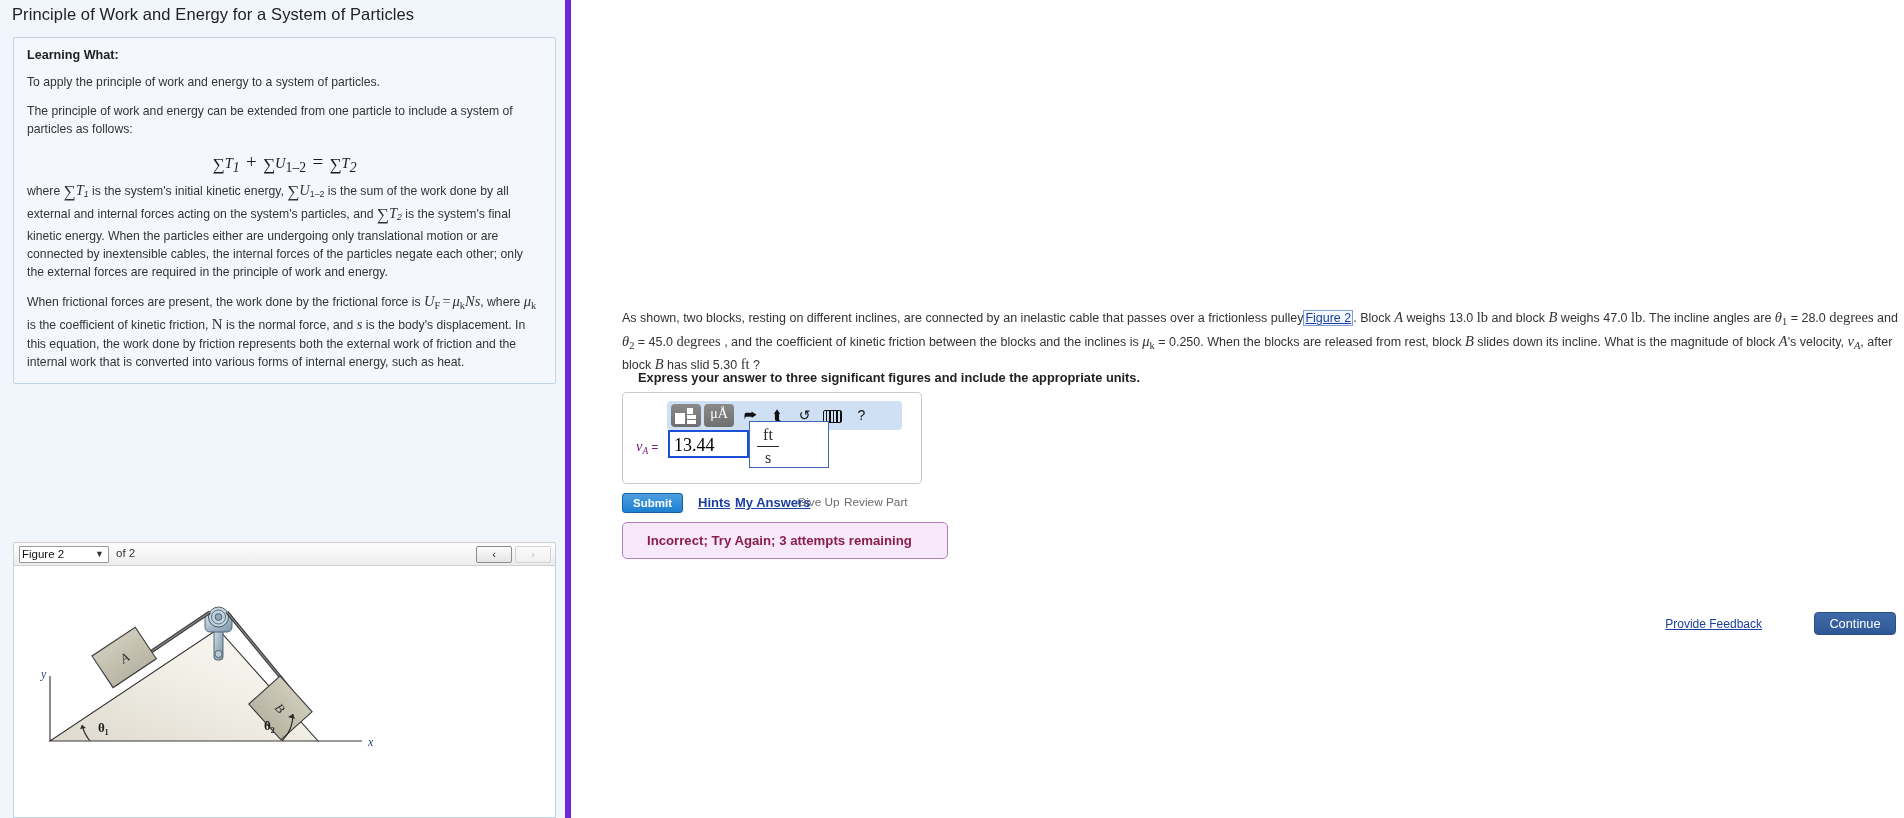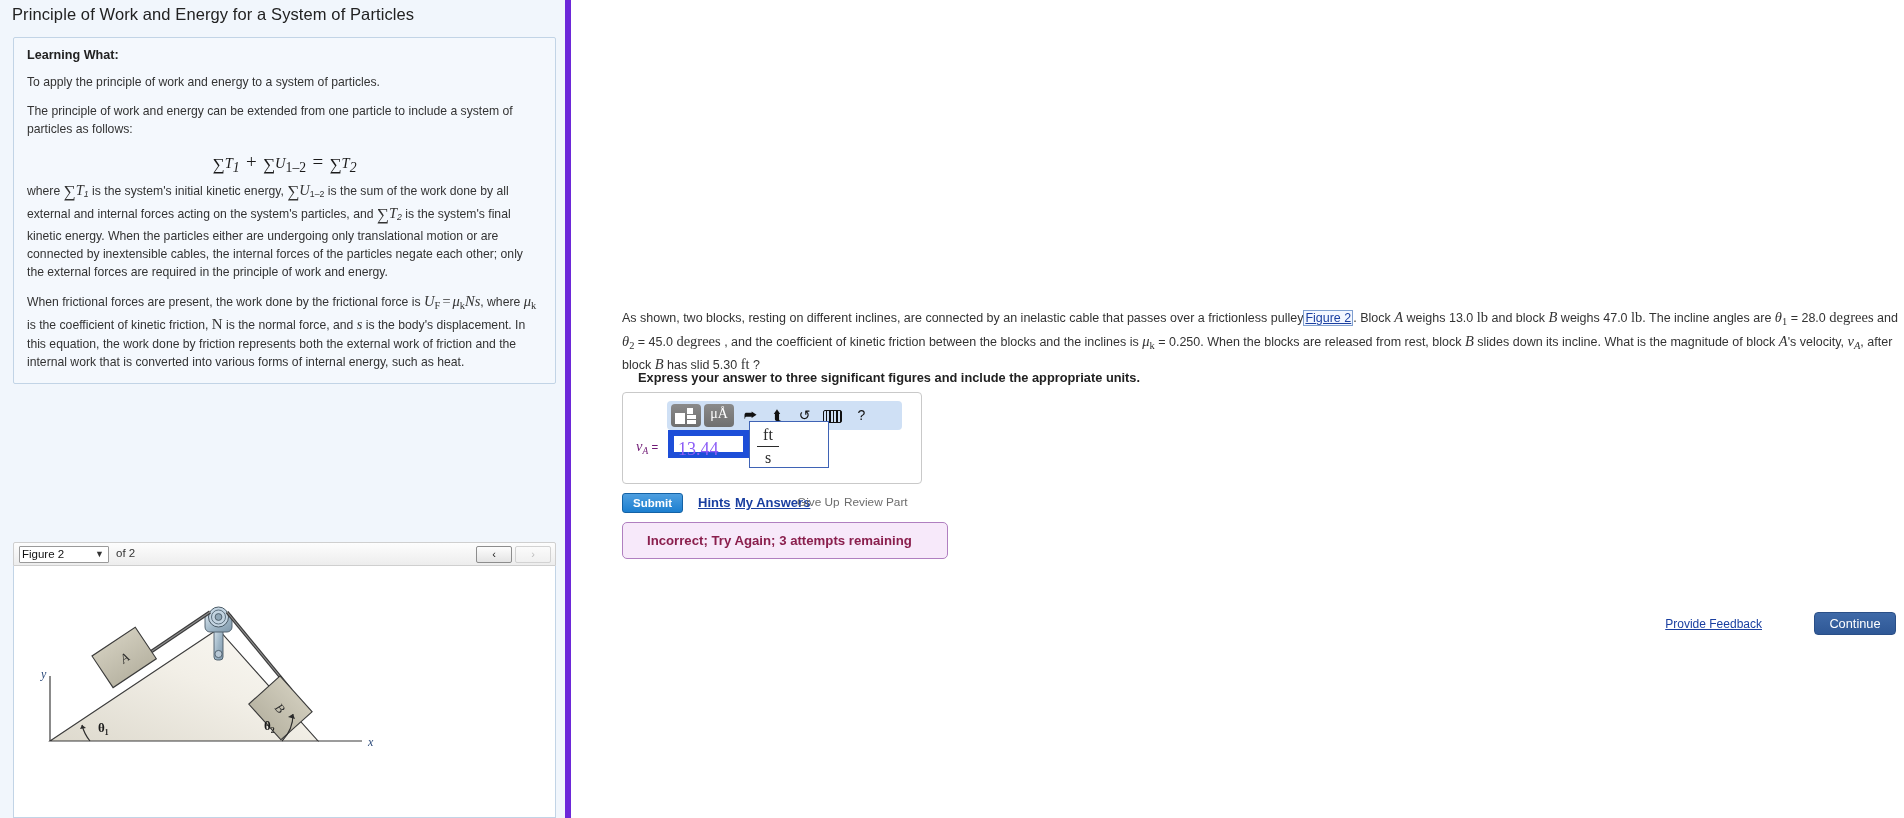--- a/index.html
+++ b/index.html
@@ -265,25 +265,25 @@
     left: 13px; top: 45px;
     font-family: "Liberation Serif", serif;
     font-size: 13px;
     color: #701a75;
   }
   #answer-input {
     position: absolute;
     left: 45px; top: 37px;
     width: 81px; height: 28px;
     box-sizing: border-box;
-    border: 6px solid #1d4ed8;
+    border: 2px solid #1d4ed8;
     background: #ffffff;
     font-family: "Liberation Serif", serif;
     font-size: 18px;
-    color: #8b5cf6;
+    color: #000000;
     padding: 0 4px;
     line-height: 26px;
   }
   #unit-input {
     position: absolute;
     left: 126px; top: 28px;
     width: 80px; height: 47px;
     box-sizing: border-box;
     border: 1px solid #3f63b5;
     background: #ffffff;

